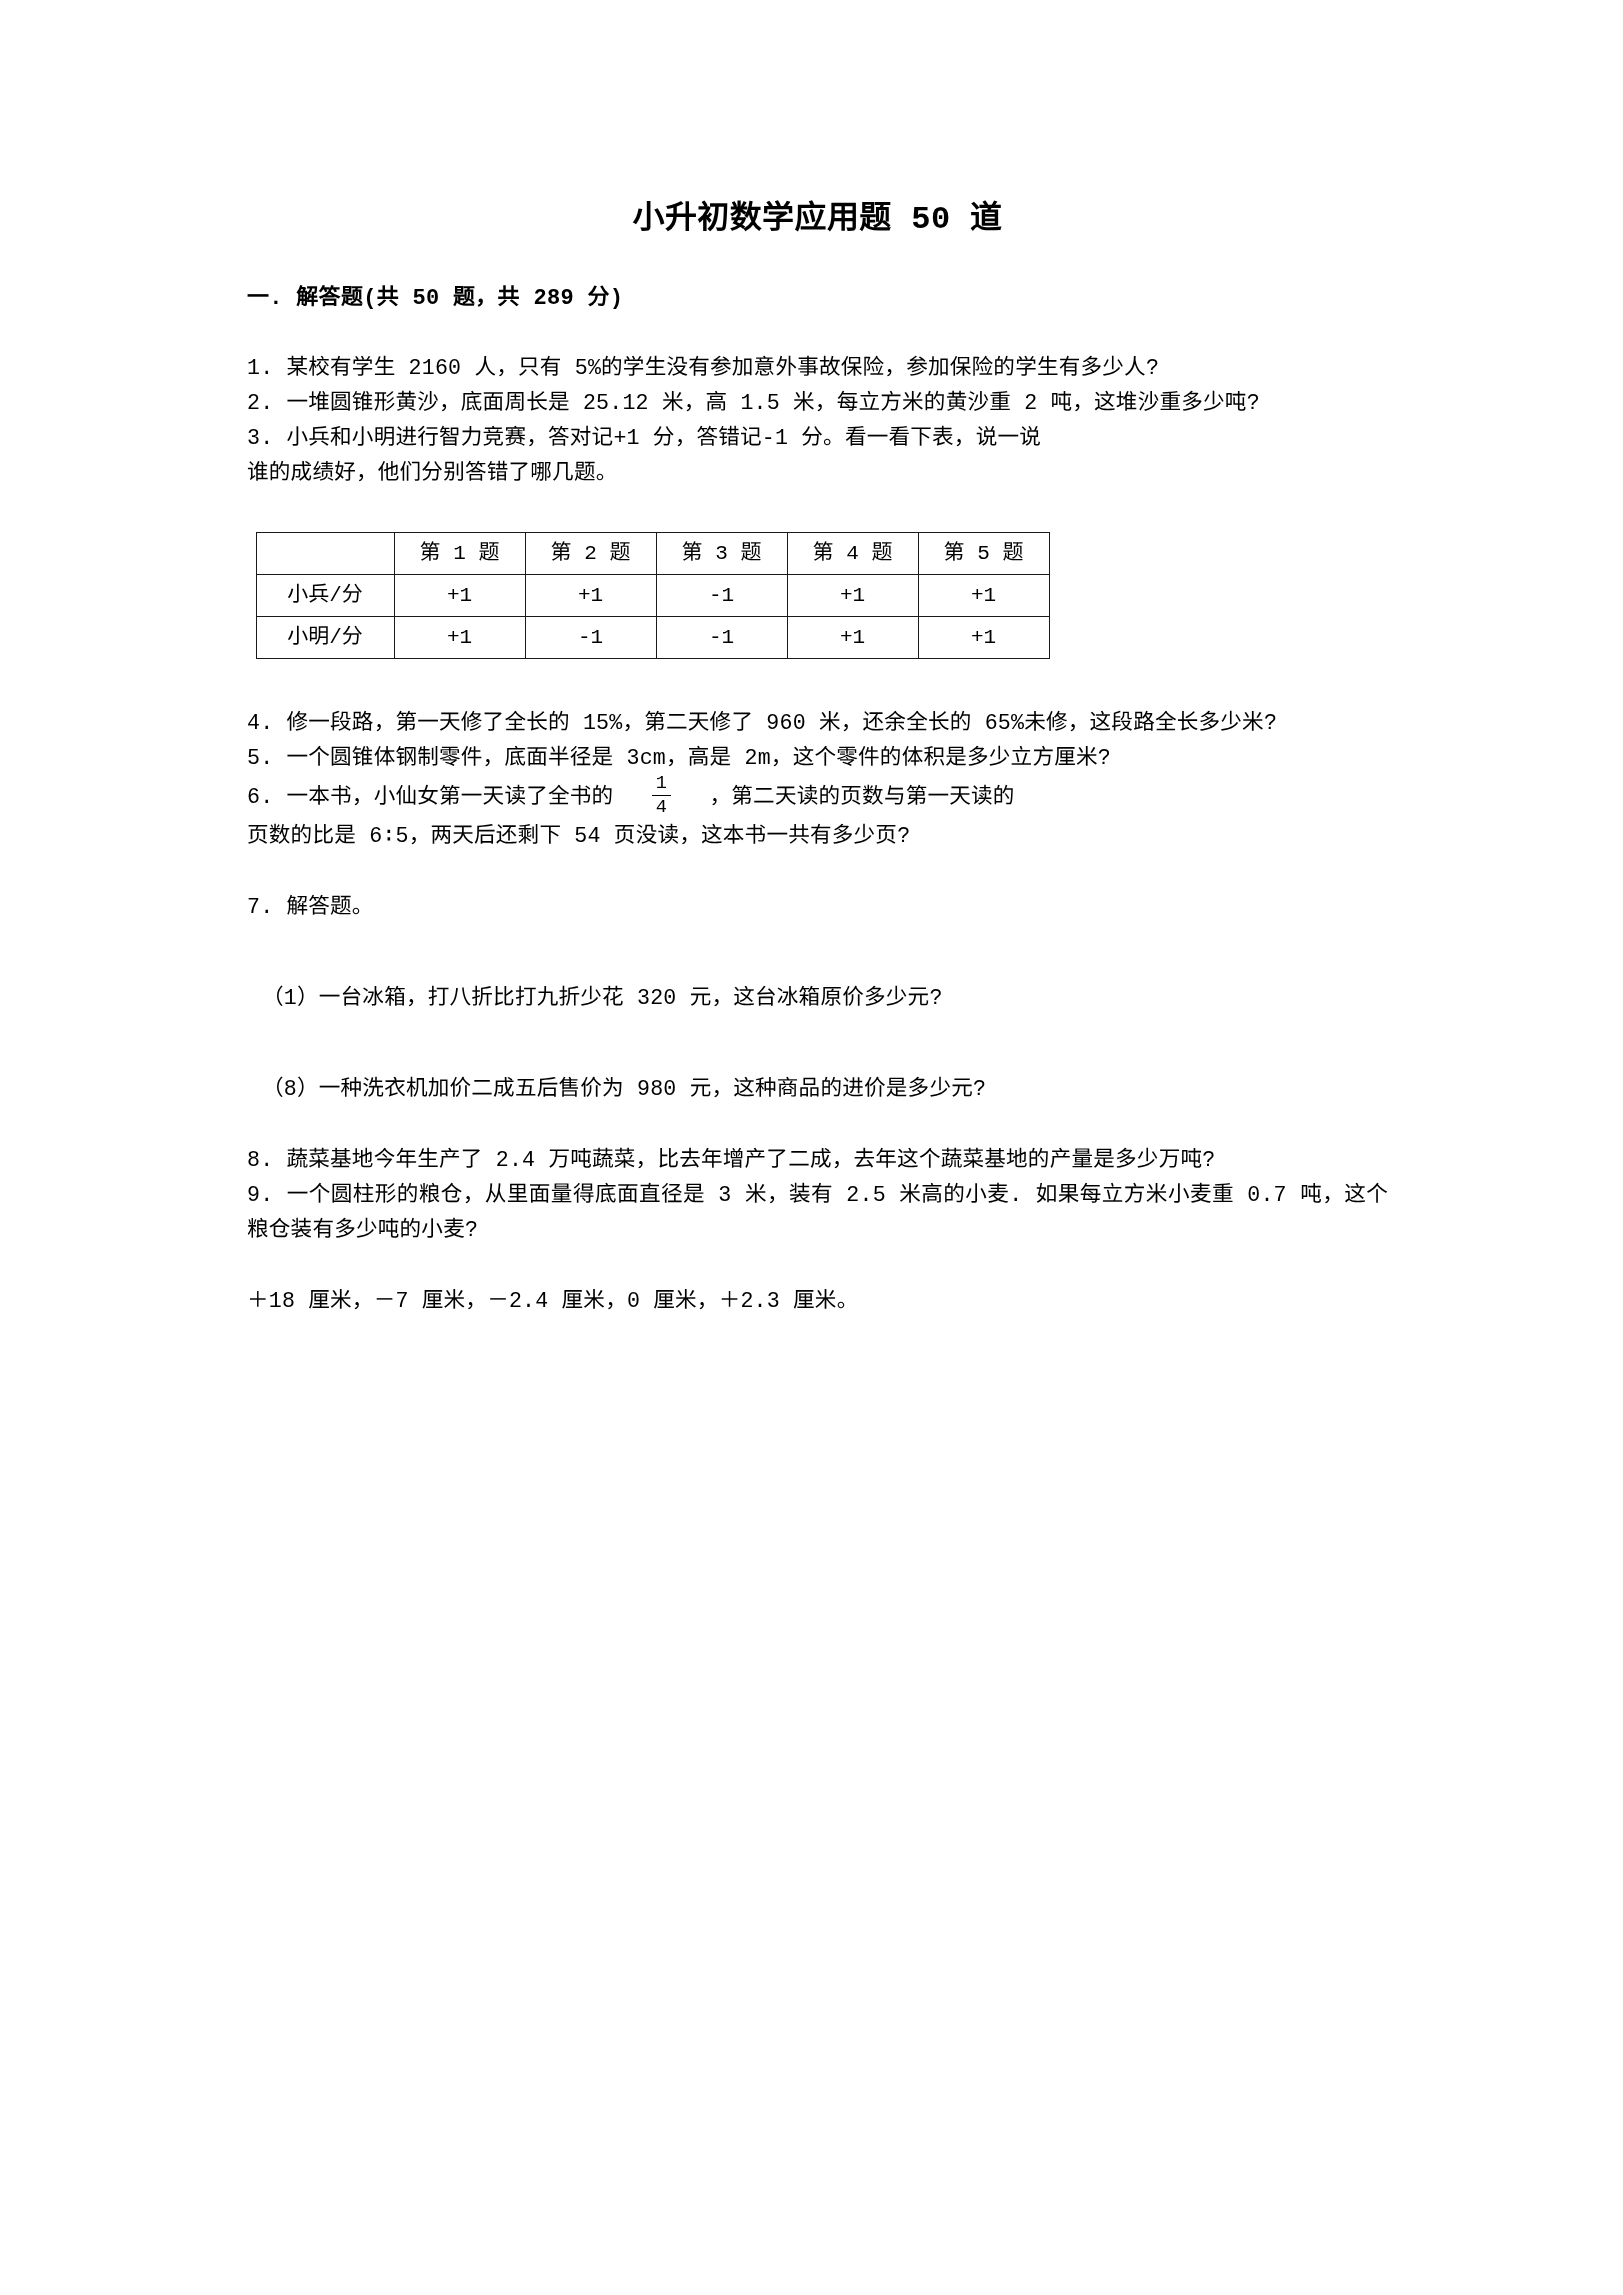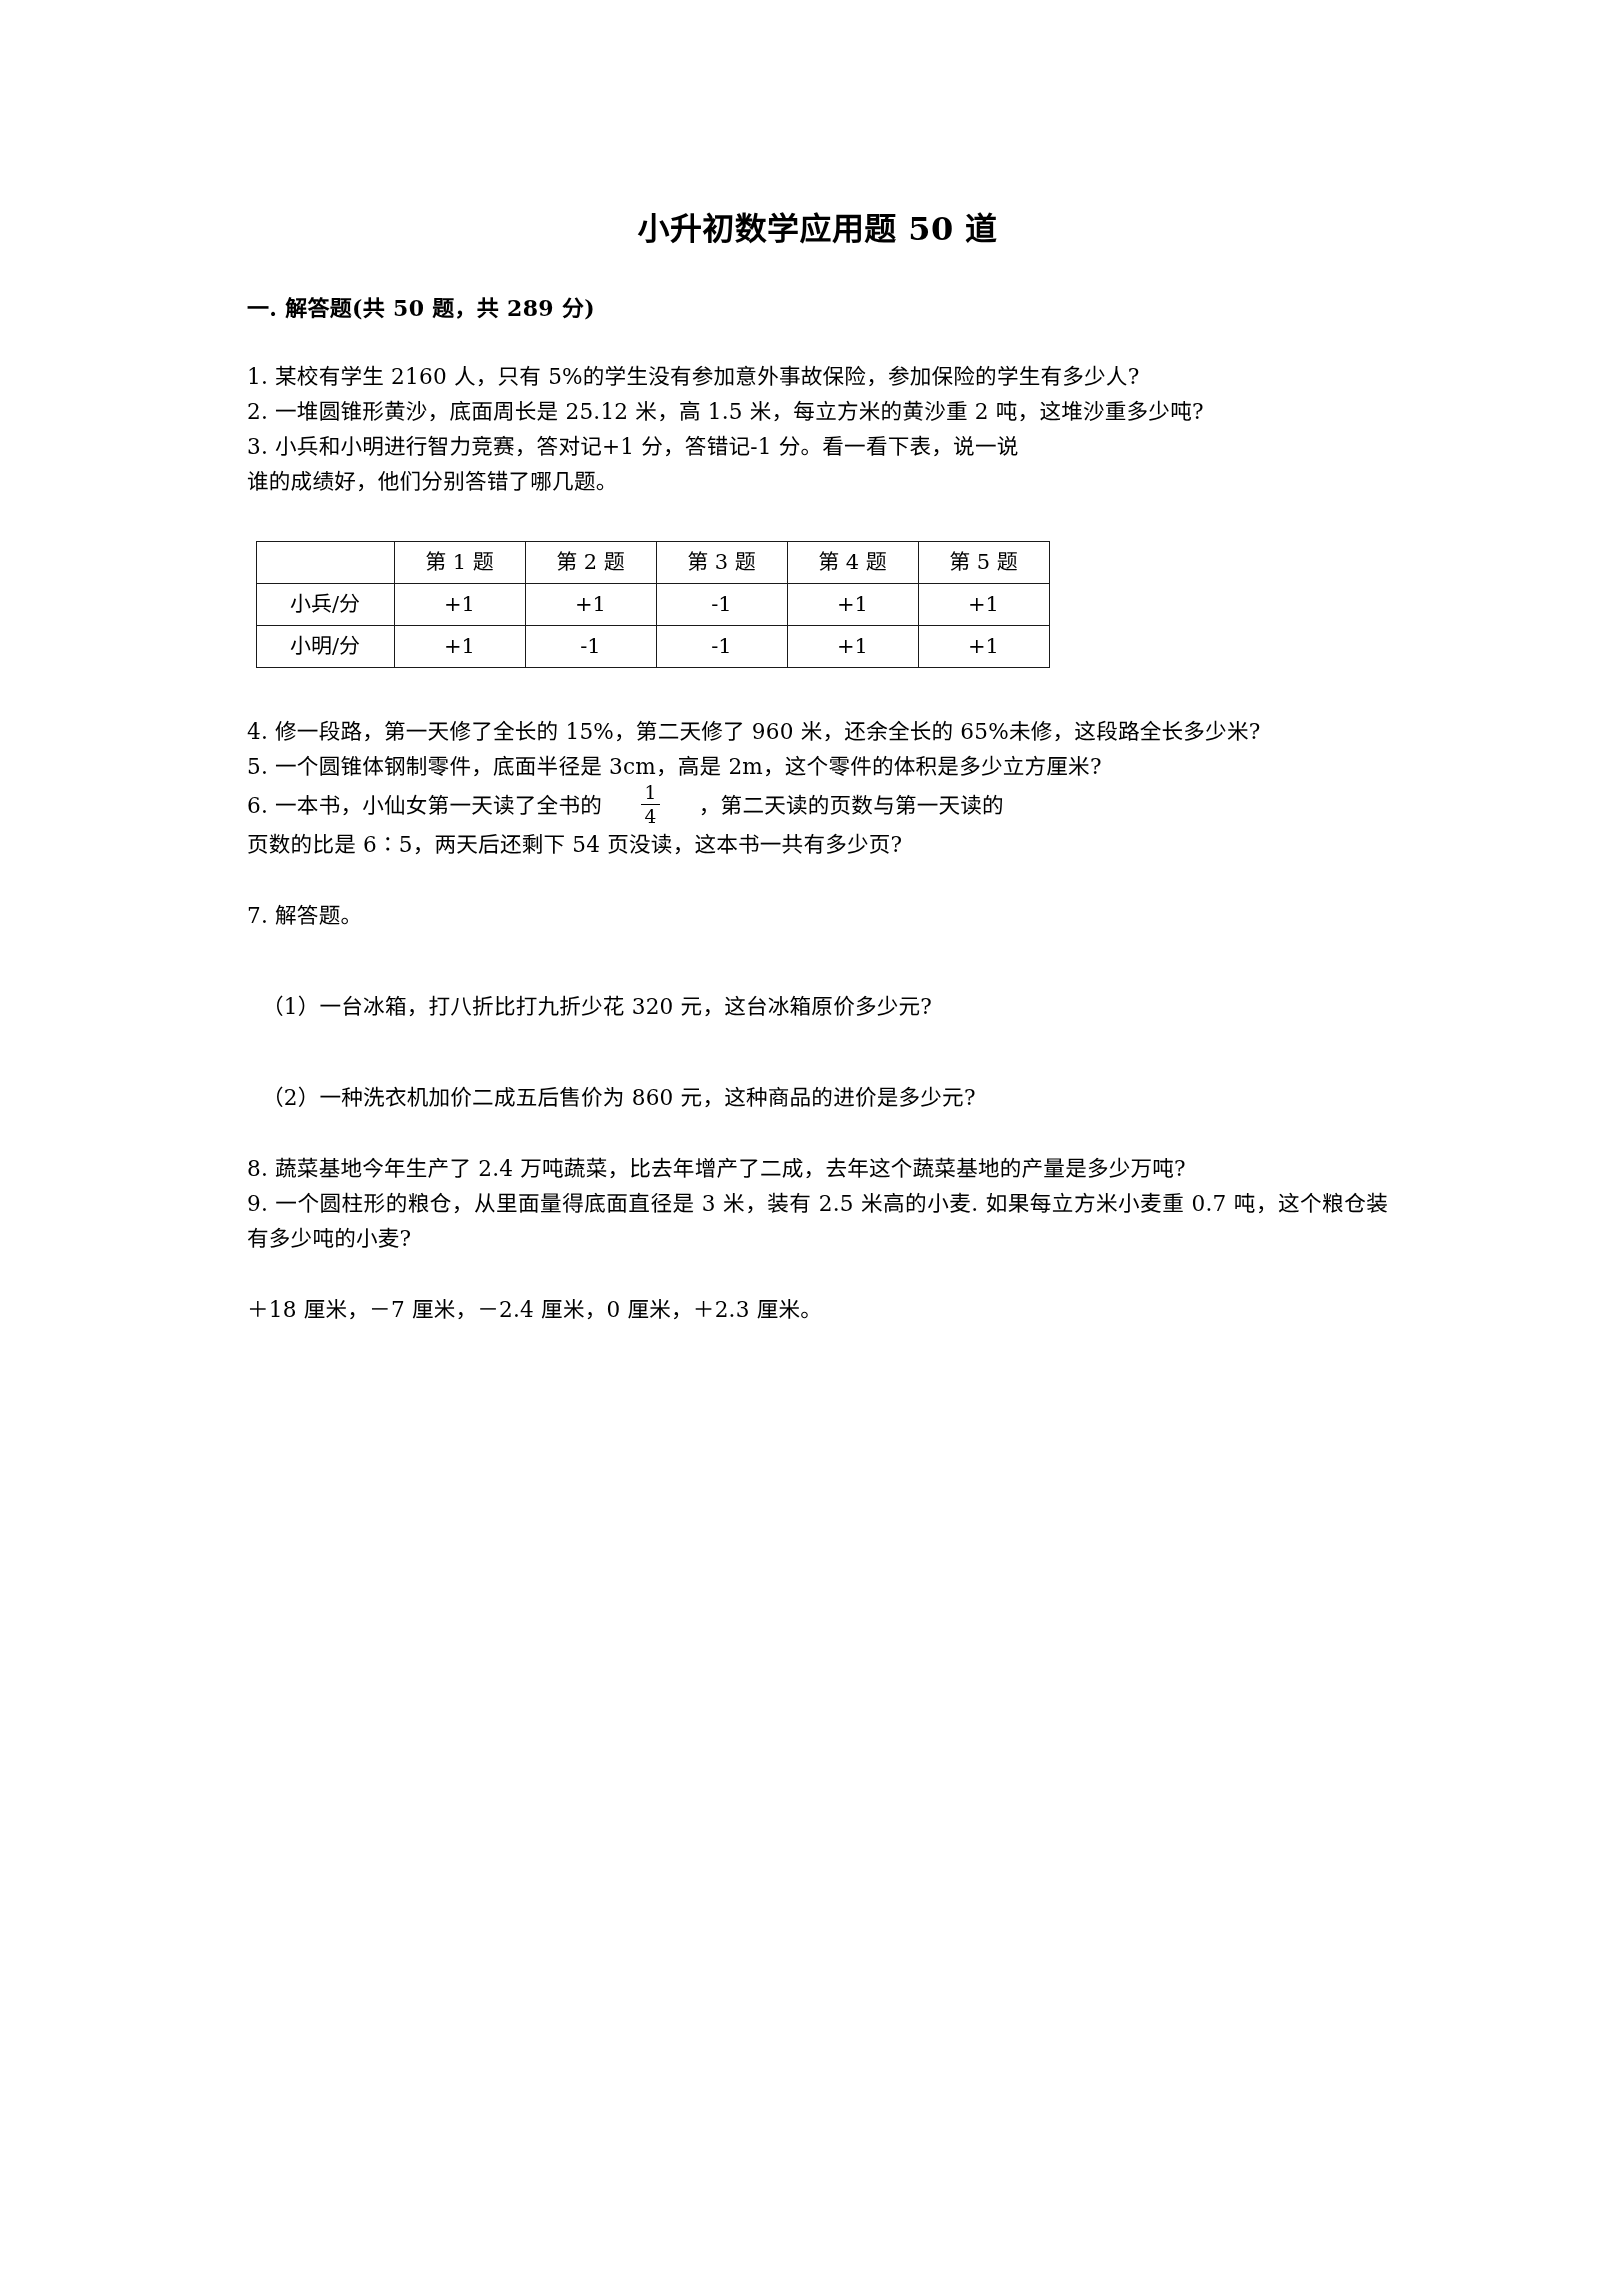--- a/index.html
+++ b/index.html
@@ -20,22 +20,23 @@
     position: relative;
     width: 1623px;
     height: 2295px;
     background: #ffffff;
     box-sizing: border-box;
   }
 
   .content {
     position: absolute;
     left: 247px;
-    top: 16px;
+    top: 7px;
     width: 1141px;
+    font-family: Liberation Mono, monospace;
   }
 
   
   .doc-title {
     text-align: center;
     font-size: 32px;
     font-weight: bold;
     letter-spacing: 0.4px;
     margin: 0;
     padding-top: 193px;
@@ -172,21 +173,21 @@
 
     <p class="q">5. 一个圆锥体钢制零件，底面半径是 3cm，高是 2m，这个零件的体积是多少立方厘米?</p>
 
     <p class="q gap-top-sm">
       <span>6. 一本书，小仙女第一天读了全书的</span><span class="frac"><span class="num">1</span><span class="bar"></span><span class="den">4</span></span><span>，第二天读的页数与第一天读的</span>
     </p>
     <p class="q gap-top-sm">页数的比是 6∶5，两天后还剩下 54 页没读，这本书一共有多少页?</p>
 
     <p class="q gap-top-md">7. 解答题。</p>
     <p class="q sub">（1）一台冰箱，打八折比打九折少花 320 元，这台冰箱原价多少元?</p>
-    <p class="q sub">（2）一种洗衣机加价二成五后售价为 860 元，这种商品的进价是多少元?</p>
+    <p class="q sub">（8）一种洗衣机加价二成五后售价为 980 元，这种商品的进价是多少元?</p>
 
     <p class="q gap-top-md">8. 蔬菜基地今年生产了 2.4 万吨蔬菜，比去年增产了二成，去年这个蔬菜基地的产量是多少万吨?</p>
 
     <p class="q">9. 一个圆柱形的粮仓，从里面量得底面直径是 3 米，装有 2.5 米高的小麦. 如果每立方米小麦重 0.7 吨，这个粮仓装有多少吨的小麦?</p>
 
     <p class="q gap-top-md">＋18 厘米，－7 厘米，－2.4 厘米，0 厘米，＋2.3 厘米。</p>
 
 
   </div>
 </div>

